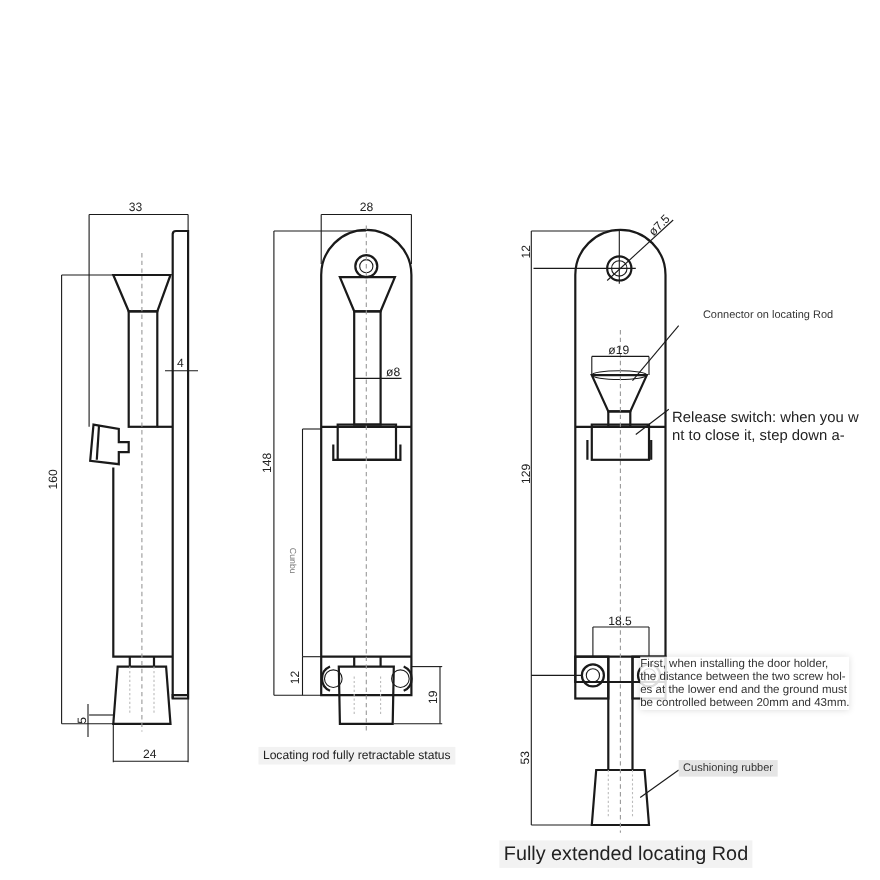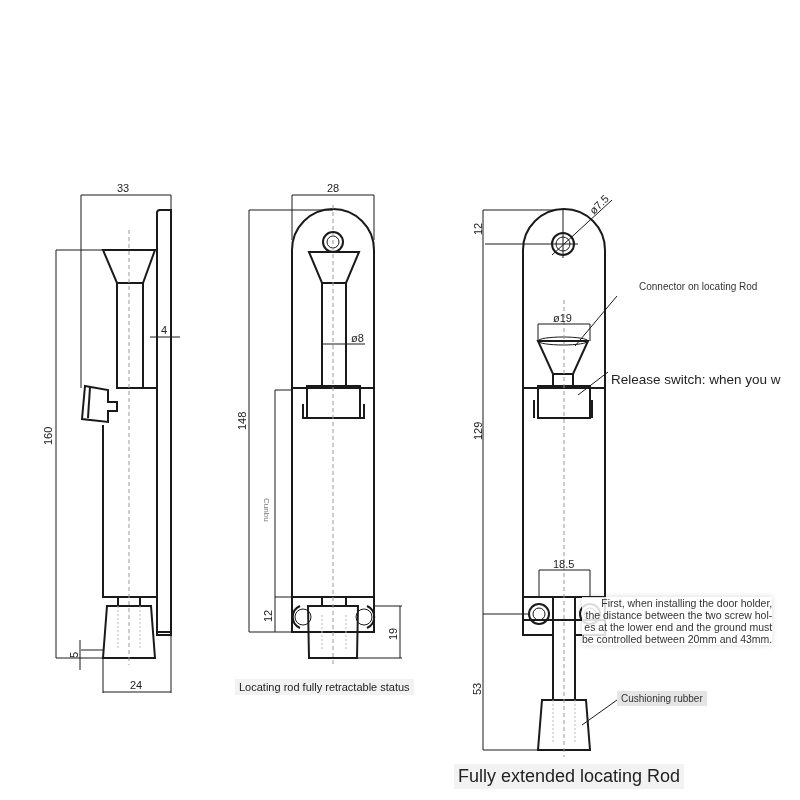--- a/index.html
+++ b/index.html
@@ -7,21 +7,21 @@
   svg { position:absolute; left:0; top:0; }
   .ln { stroke:#1a1a1a; stroke-width:2; fill:none; }
   .thin { stroke:#1a1a1a; stroke-width:1; fill:none; }
   .dash { stroke:#999; stroke-width:1; stroke-dasharray:4 3; fill:none; }
   .dot { stroke:#bbb; stroke-width:1; stroke-dasharray:2 2; fill:none; }
   .dim { font-family:"Liberation Sans", sans-serif; font-size:11px; fill:#222; }
   .lbl { position:absolute; font-family:"Liberation Sans", sans-serif; color:#222; white-space:nowrap; }
   .cap { background:#f2f2f2; padding:2px 4px; }
   .small { font-size:10px; color:#333; }
   .big { font-size:13.5px; line-height:16px; background:#fff;margin-top:23px; }
-  .note { font-size:10.5px; line-height:12px; color:#333; background:rgba(255,255,255,0.85); box-shadow:0 0 6px rgba(0,0,0,0.15);text-align:right; }
+  .note { font-size:10.5px; line-height:12px; color:#333; background:rgba(255,255,255,0.85); box-shadow:0 0 6px rgba(0,0,0,0.15); }
 </style>
 </head>
 <body>
 
 <svg width="800" height="800" viewBox="0 0 800 800">
 
   <g>
 
     <path class="ln" d="M157 212 L157 213 Q157 210 160 210 L171 210 L171 635 L157 635 Z"></path>
 
@@ -173,20 +173,21 @@
     <line class="thin" x1="617" y1="296" x2="575" y2="346"></line>
     <line class="thin" x1="608" y1="372" x2="578" y2="395"></line>
     <line class="thin" x1="617" y1="700" x2="582" y2="725"></line>
   </g>
 </svg>
 
 <div class="lbl small" style="left:619px;top:281px;margin-left:20px;">Connector on locating Rod</div>
 
 <div class="lbl big" style="left:611px;top:349px;">
   <div>Release switch: when you w</div>
+  <div>nt to close it, step down a-</div>
 </div>
 
 <div class="lbl note" style="left:582px;top:597px;">
   <div>First, when installing the door holder,</div>
   <div>the distance between the two screw hol-</div>
   <div>es at the lower end and the ground must</div>
   <div>be controlled between 20mm and 43mm.</div>
 </div>
 
 <div class="lbl small cap" style="left:617px;top:691px;background:#e5e5e5;">Cushioning rubber</div>

